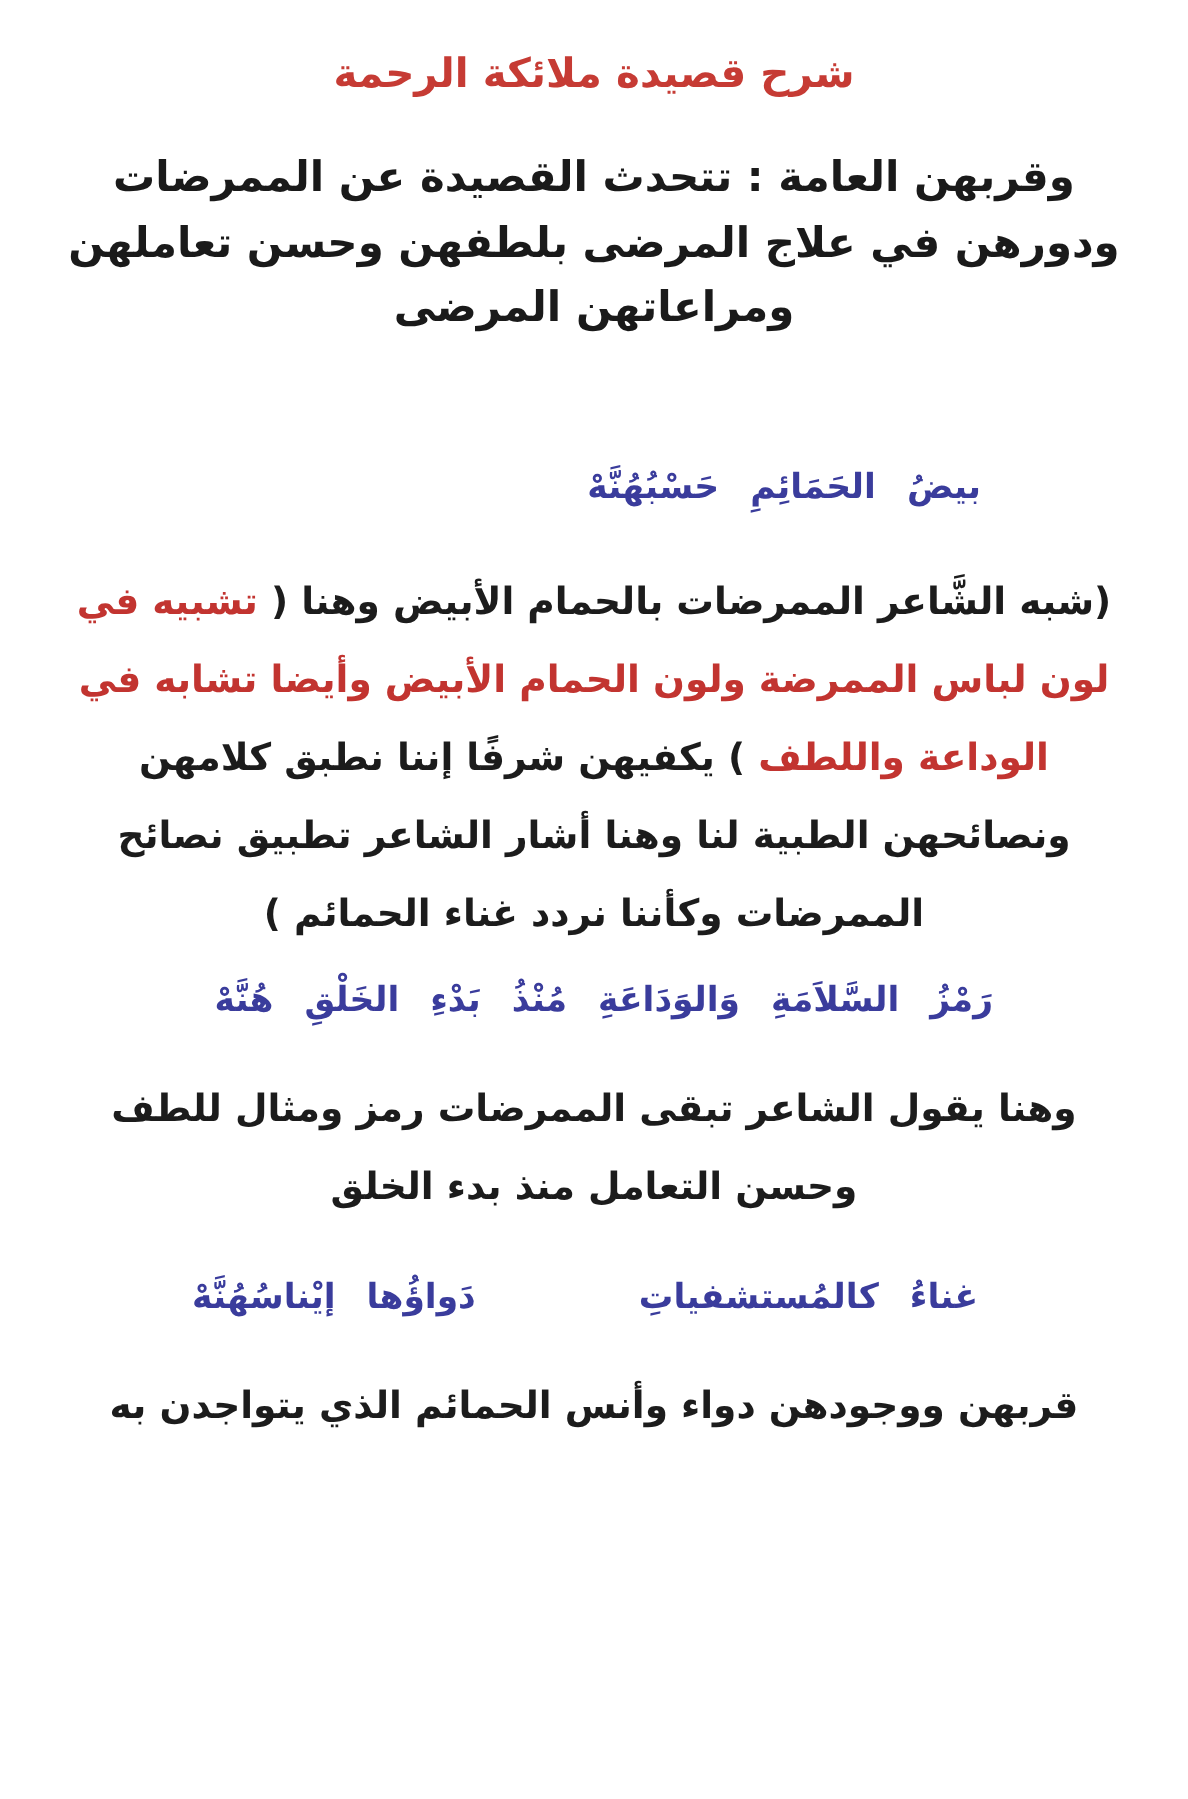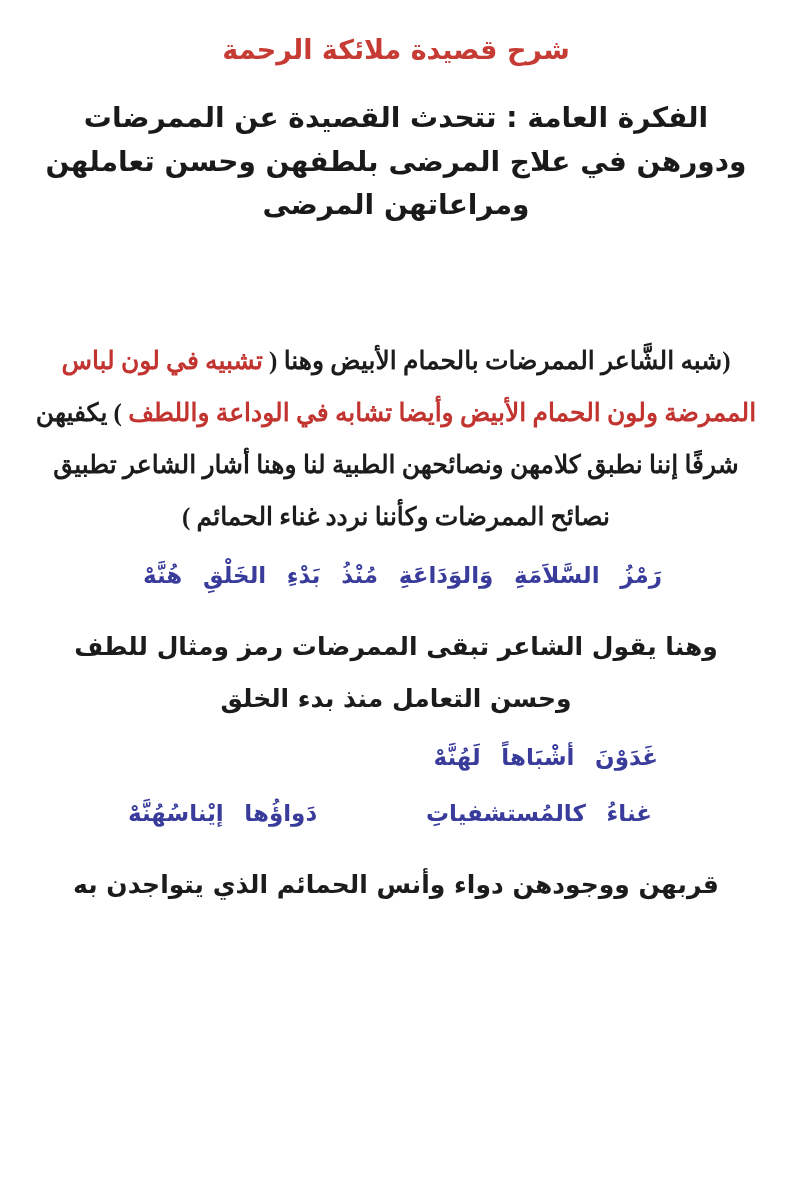--- a/index.html
+++ b/index.html
@@ -50,50 +50,50 @@
   .verse.v4 { margin-top: 16px; padding: 0 140px 0 128px; }
 
   .expl {
     margin: 26px 42px 0 42px;
     text-align: center;
     font-size: 25px;
     font-weight: bold;
     line-height: 2.08;
     color: #1c1c1c;
   }
-  .expl.first { margin-top: 30px; margin-left: 34px; margin-right: 34px; font-family: Liberation Serif, serif; }
+  .expl.first { margin-top: 30px; margin-left: 34px; margin-right: 34px; }
   .expl .red { color: #c23430; }
 </style>
 </head>
 <body>
 
 <div class="page">
 
   <h1 class="title">شرح قصيدة ملائكة الرحمة</h1>
 
-  <p class="intro">الفكرة العامة : تتحدث القصيدة عن الممرضات ودورهن في علاج المرضى بلطفهن وحسن تعاملهن ومراعاتهن المرضى</p>
+  <p class="intro">وقربهن العامة : تتحدث القصيدة عن الممرضات ودورهن في علاج المرضى بلطفهن وحسن تعاملهن ومراعاتهن المرضى</p>
 
   <div class="verse v1">
+    <span>بيضُ الحَمَائِمِ حَسْبُهُنَّهْ</span>
   </div>
 
   <p class="expl first">
     <span>(شبه الشَّاعر الممرضات بالحمام الأبيض وهنا (</span>
     <span class="red">تشبيه في لون لباس الممرضة ولون الحمام الأبيض وأيضا تشابه في الوداعة واللطف</span>
     <span>) يكفيهن شرفًا إننا نطبق كلامهن ونصائحهن الطبية لنا وهنا أشار الشاعر تطبيق نصائح الممرضات وكأننا نردد غناء الحمائم )</span>
   </p>
 
   <div class="verse v2">
     <span>رَمْزُ السَّلاَمَةِ وَالوَدَا</span>
     <span>عَةِ مُنْذُ بَدْءِ الخَلْقِ هُنَّهْ</span>
   </div>
 
   <p class="expl">وهنا يقول الشاعر تبقى الممرضات رمز ومثال للطف وحسن التعامل منذ بدء الخلق</p>
 
   <div class="verse v3">
-    <span>غَدَوْنَ أشْبَاهاً لَهُنَّهْ</span>
   </div>
 
 
   <div class="verse v4">
     <span>غناءُ كالمُستشفياتِ</span>
     <span>دَواؤُها إيْناسُهُنَّهْ</span>
   </div>
 
   <p class="expl">قربهن ووجودهن دواء وأنس الحمائم الذي يتواجدن به</p>
 

